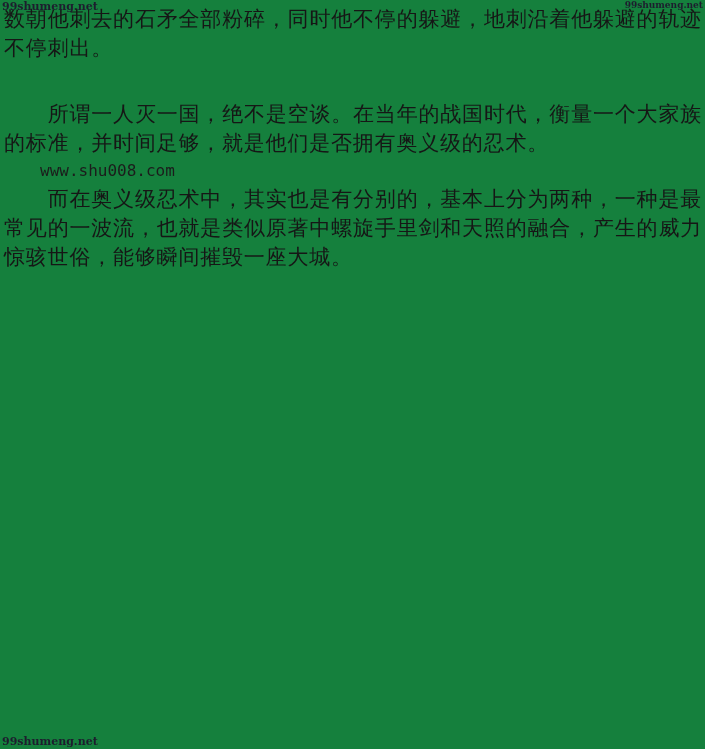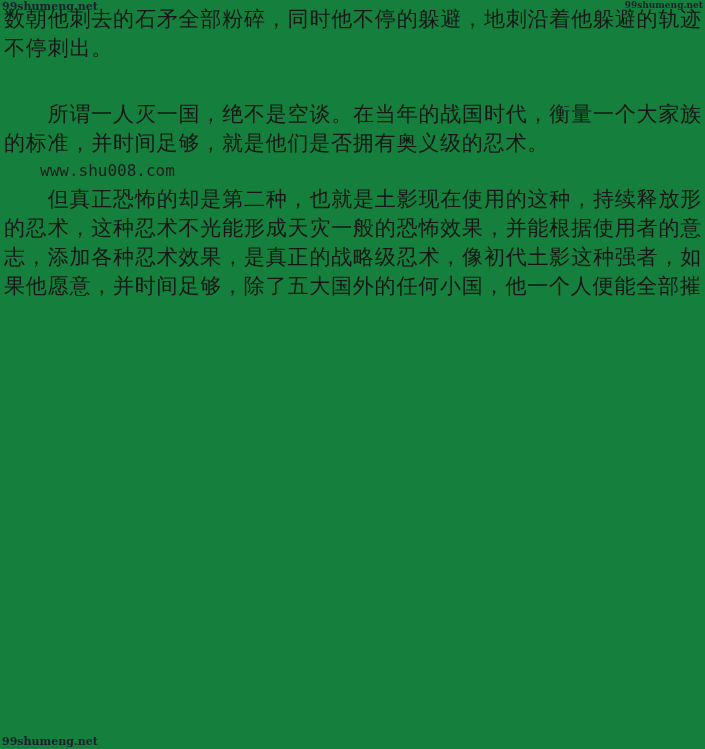--- a/index.html
+++ b/index.html
@@ -57,15 +57,15 @@
 
 <div id="page">
   <span class="watermark wm-top-left">99shumeng.net</span>
   <span class="watermark wm-top-right">99shumeng.net</span>
   <span class="watermark wm-bottom-left">99shumeng.net</span>
 
   <div id="content">
       <div class="para">数朝他刺去的石矛全部粉碎，同时他不停的躲避，地刺沿着他躲避的轨迹不停刺出。</div>
       <div class="para">　　所谓一人灭一国，绝不是空谈。在当年的战国时代，衡量一个大家族的标准，并时间足够，就是他们是否拥有奥义级的忍术。</div>
       <div class="site-line">www.shu008.com</div>
-      <div class="para">　　但真正恐怖的却是第二种，也就是土影现在使用的这种，持续释放形的忍术，这种忍术不光能形成天灾一般的恐怖效果，并能根据使用者的意志，添加各种忍术效果，是真正的战略级忍术，像初代土影这种强者，如果他愿意，并时间足够，除了五大国外的任何小国，他一个人便能全部摧</div>
+      <div class="para">　　而在奥义级忍术中，其实也是有分别的，基本上分为两种，一种是最常见的一波流，也就是类似原著中螺旋手里剑和天照的融合，产生的威力惊骇世俗，能够瞬间摧毁一座大城。</div>
     </div>
 </div>
 
 </body></html>

